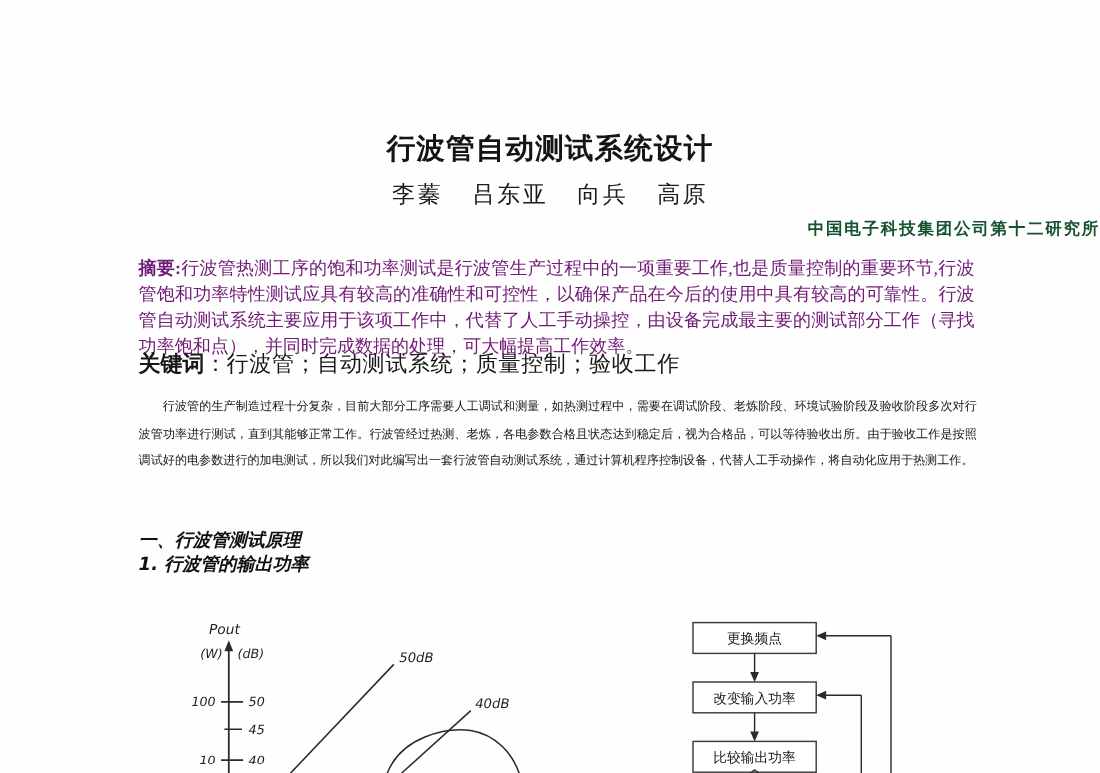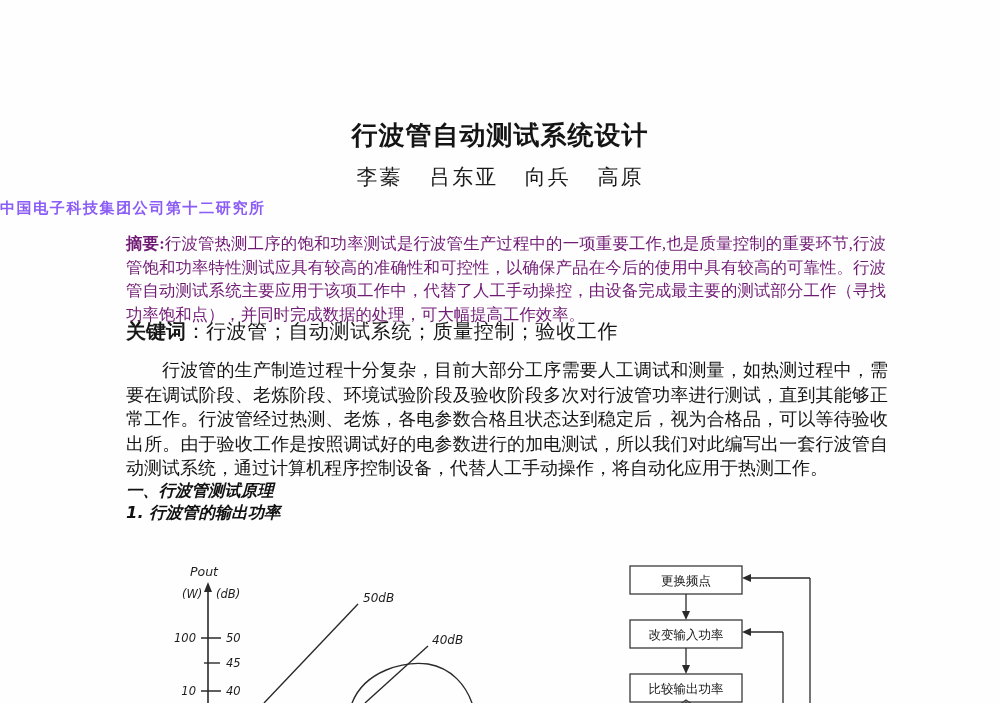--- a/index.html
+++ b/index.html
@@ -46,26 +46,26 @@
     font-size: 21px;
     letter-spacing: 2px;
     color: #1b1b1b;
   }
   .doc-authors span { margin: 16px 9px; }
   .doc-affiliation {
     position: absolute;
     top: 199px;
     left: 0;
     width: 1000px;
-    text-align: left;
+    text-align: right;
     font-family: "Liberation Serif", "DejaVu Serif", serif;
     font-weight: bold;
     font-size: 15px;
     letter-spacing: 1.6px;
-    color: #8b5cf6;
+    color: #14532d;
   }
 
   
   .abstract {
     position: absolute;
     top: 232px;
     left: 126px;
     width: 760px;
     font-size: 16.4px;
     line-height: 23.5px;
@@ -85,21 +85,21 @@
     color: #171717;
   }
   .keywords .lbl { font-weight: bold; }
   .keywords .kw-list { letter-spacing: 0.6px; }
 
   
   .body-para {
     position: absolute;
     left: 126px;
     width: 762px;
-    font-size: 18px;
+    font-size: 11px;
     line-height: 24.6px;
     text-align: justify;
     text-indent: 2em;
     color: #151515;
   }
   #para-intro { top: 358px; }
 
   .heading {
     position: absolute;
     left: 126px;

